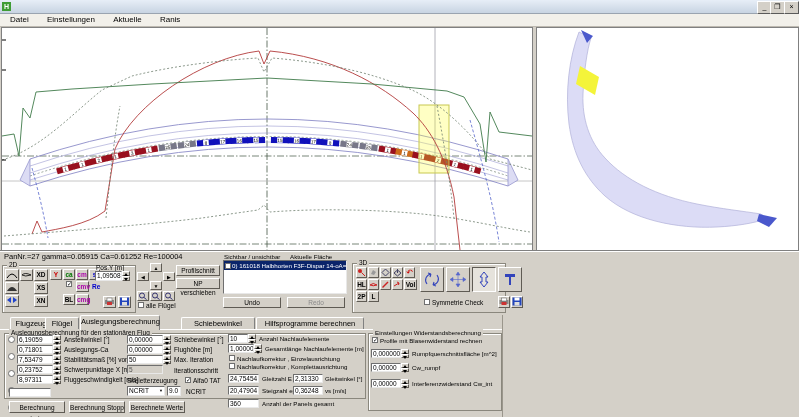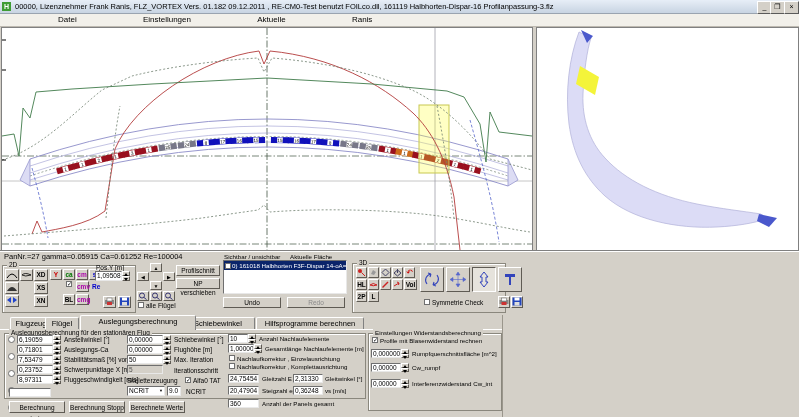--- a/index.html
+++ b/index.html
@@ -8,21 +8,21 @@
   .abs{position:absolute;}
   
   #titlebar{left:0;top:0;width:799px;height:13px;
     background:linear-gradient(#e7eef7,#c8d4e2);border-bottom:1px solid #9aa4b0;}
   #app-icon{left:2px;top:2px;width:9px;height:9px;background:#3f9c35;color:#fff;
     font-size:7px;font-weight:bold;text-align:center;line-height:9px;}
   #title-text{left:15px;top:2px;font-size:7.5px;white-space:nowrap;}
   .winbtn{top:1px;width:13px;height:11px;background:#d4d0c8;border:1px solid;
     border-color:#fff #5a5a5a #5a5a5a #fff;font-size:7px;text-align:center;line-height:9px;}
   #menubar{left:0;top:14px;width:799px;height:12px;background:#f2f0ea;border-bottom:1px solid #bdb9b0;}
-  .menu-item{display:inline-block;padding:1px 6px 0 10px;font-size:8px;margin-left:48px;}
+  .menu-item{display:inline-block;padding:1px 6px 0 10px;font-size:8px;}
   
   .panel{background:#fff;border:1px solid #808080;}
   #plot-panel{left:1px;top:27px;width:530px;height:222px;}
   #view3d-panel{left:536px;top:27px;width:261px;height:222px;}
   #statusbar{left:0;top:251px;width:799px;height:11px;border-top:1px solid #fff;
     box-shadow:0 -1px 0 #808080;font-size:7.5px;padding-top:1px;}
   #status-text{left:4px;top:252px;font-size:7.5px;}
   
   .grp{border:1px solid #8a877d;box-shadow:1px 1px 0 #fff inset;}
   .grp-label{position:absolute;top:-5px;left:4px;background:#d4d0c8;padding:0 2px;font-size:6.5px;}
@@ -55,21 +55,20 @@
   #page-divider{left:502px;top:315px;width:1px;height:102px;background:#9a968c;}
   .letterbtn{font-weight:bold;font-size:6.5px;}
   .mini-icon{display:block;margin:auto;}
   .lst-sel{background:#0a246a;color:#fff;}
 </style>
 </head>
 <body>
 
 <div id="titlebar" class="abs">
   <div id="app-icon" class="abs">H</div>
-  <div id="title-text" class="abs">00000, Lizenznehmer Frank Ranis, FLZ_VORTEX  Vers. 01.182 09.12.2011 , RE-CM0-Test benutzt FOILco.dll, 161119 Halbhorten-Dispar-16 Profilanpassung-3.flz</div>
   <div class="winbtn abs" style="left:757px;">_</div>
   <div class="winbtn abs" style="left:770px;">❐</div>
   <div class="winbtn abs" style="left:784px;">×</div>
 </div>
 
 <div id="menubar" class="abs">
   <span class="menu-item">Datei</span>
   <span class="menu-item">Einstellungen</span>
   <span class="menu-item">Aktuelle</span>
   <span class="menu-item">Ranis</span>
@@ -420,21 +419,21 @@
 <div class="abs btn" style="left:511px;top:296px;width:12px;height:12px;">
   <svg class="mini-icon" width="10" height="9">
       <rect x="0.5" y="0.5" width="9" height="8" fill="#2244bb"></rect>
       <rect x="2.5" y="0.5" width="5" height="3" fill="#fff"></rect>
       <rect x="2.5" y="5" width="5" height="3.5" fill="#ddd"></rect>
     </svg>
 </div>
 
 <div class="abs tab" style="left:10px;width:42px;">Flugzeug</div>
 <div class="abs tab" style="left:45px;width:34px;">Flügel</div>
-<div class="abs tab active" style="left:80px;width:116px;">Auslegungsberechnung</div>
+<div class="abs tab active" style="left:80px;width:80px;">Auslegungsberechnung</div>
 <div class="abs tab" style="left:181px;width:74px;">Schiebewinkel</div>
 <div class="abs tab" style="left:256px;width:108px;">Hilfsprogramme berechnen</div>
 <div id="tab-base" class="abs"></div>
 <div id="page-divider" class="abs"></div>
 
 <div class="abs grp" style="left:4px;top:333px;width:360px;height:64px;">
   <span class="grp-label">Auslegungsberechnung für den stationären Flug</span>
 </div>
 
 <div class="abs radio" style="left:8px;top:336px;"></div>

